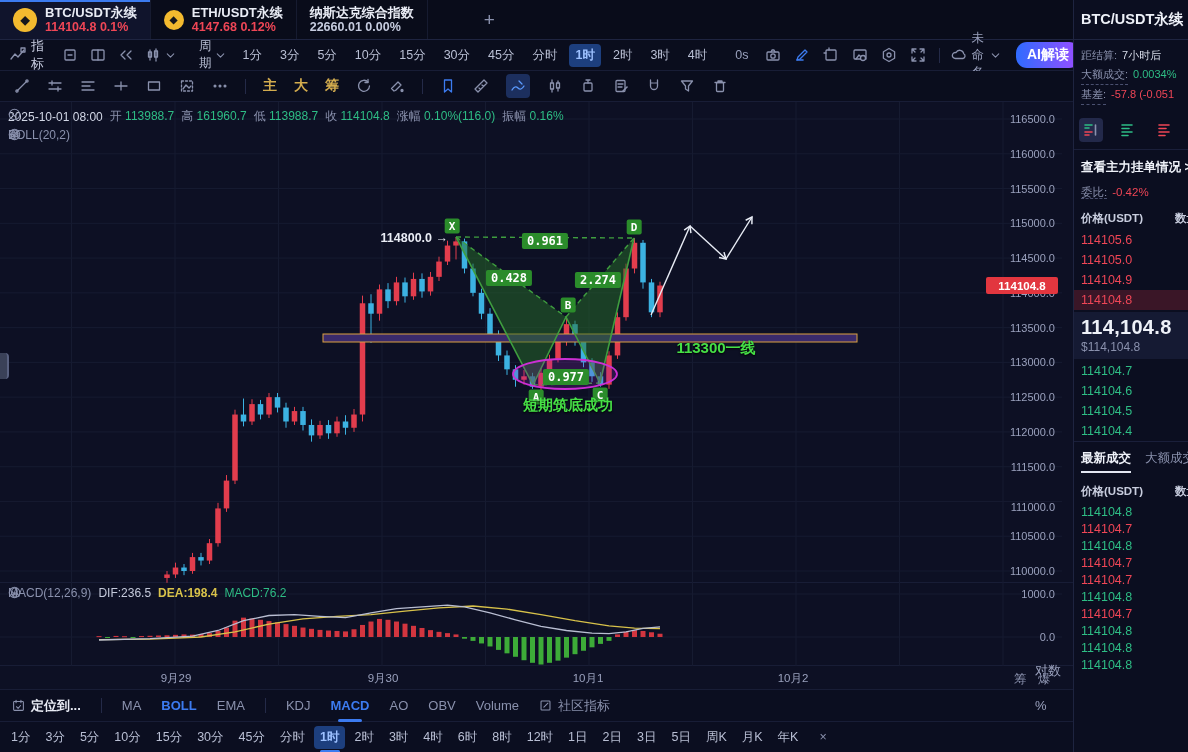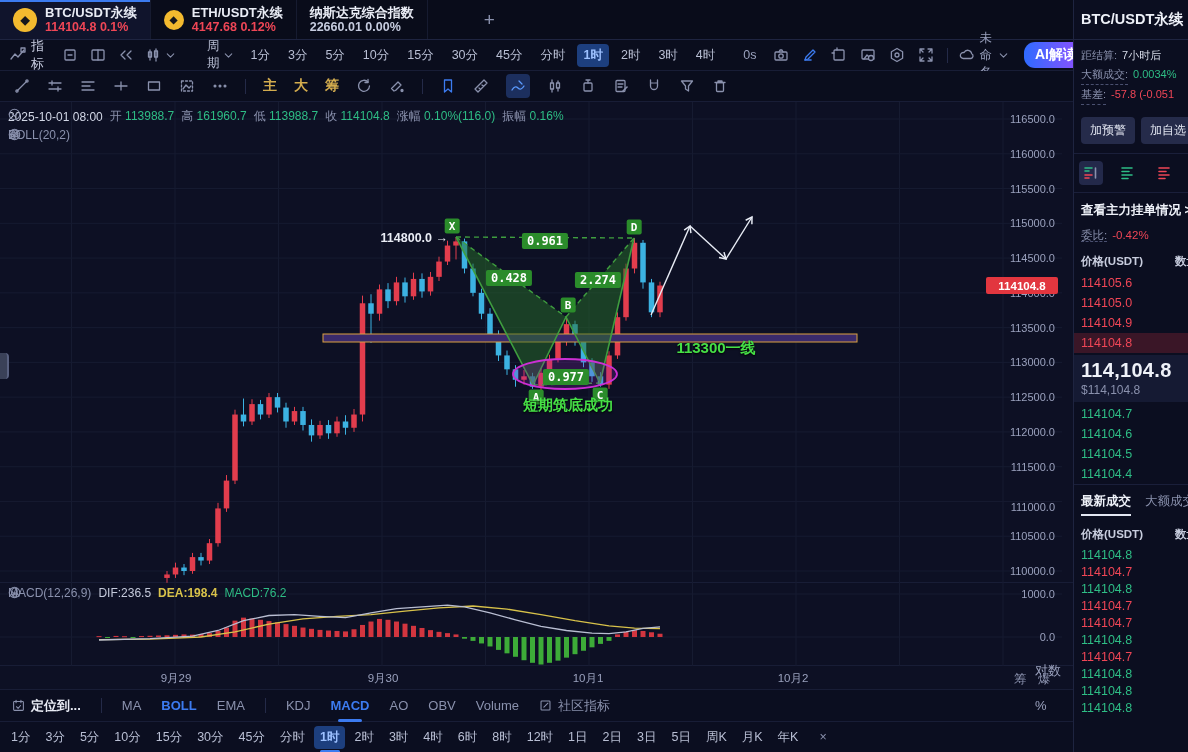--- a/index.html
+++ b/index.html
@@ -134,21 +134,21 @@
         <path d="M7,4 L3,8 L7,12 M13,4 L9,8 L13,12"></path>
       </svg>
     <svg class="ic" style="margin-left:12px" viewBox="0 0 16 16">
         <path d="M4,5 v6 M4,3 v1 M4,12 v1 M10,4 v8 M10,2 v1 M10,13 v1"></path>
         <rect x="2.5" y="5" width="3" height="5"></rect>
         <rect x="8.5" y="4" width="3" height="6"></rect>
       </svg>
     <svg class="ic sm" style="margin-left:2px" viewBox="0 0 16 16">
         <path d="M4,6 L8,10 L12,6"></path>
       </svg>
-    <span style="margin-left:30px;color:#b9bfd4;cursor:pointer">周期</span>
+    <span style="margin-left:22px;color:#b9bfd4;cursor:pointer">周期</span>
     <svg class="ic sm" style="margin-left:2px" viewBox="0 0 16 16">
         <path d="M4,6 L8,10 L12,6"></path>
       </svg>
     <div id="tf1" style="display:flex;gap:6px;margin-left:10px">
         <div class="tfbtn">1分</div>
         <div class="tfbtn">3分</div>
         <div class="tfbtn">5分</div>
         <div class="tfbtn">10分</div>
         <div class="tfbtn">15分</div>
         <div class="tfbtn">30分</div>
@@ -691,24 +691,20 @@
         </div>
         <div class="irow">
           <span class="k dot">大额成交:</span>
           <span class="v g">0.0034%</span>
         </div>
         <div class="irow">
           <span class="k dot">基差:</span>
           <span class="v r">-57.8 (-0.051</span>
         </div>
       </div>
-    <div class="btns" id="rpBtns">
-        <div class="btn">加预警</div>
-        <div class="btn">加自选</div>
-      </div>
     <div class="obicons">
       <div class="obico sel">
         <svg width="18" height="18" viewBox="0 0 18 18" fill="none" stroke-width="1.6" stroke-linecap="round">
             <path d="M3,4 h7 M3,7 h4" stroke="#2ebd85"></path>
             <path d="M3,11 h7 M3,14 h4" stroke="#ef4656"></path>
             <path d="M13.5,4 v10" stroke="#8a91ad"></path>
           </svg>
       </div>
       <div class="obico">
         <svg width="18" height="18" viewBox="0 0 18 18" fill="none" stroke="#2ebd85" stroke-width="1.6" stroke-linecap="round">

